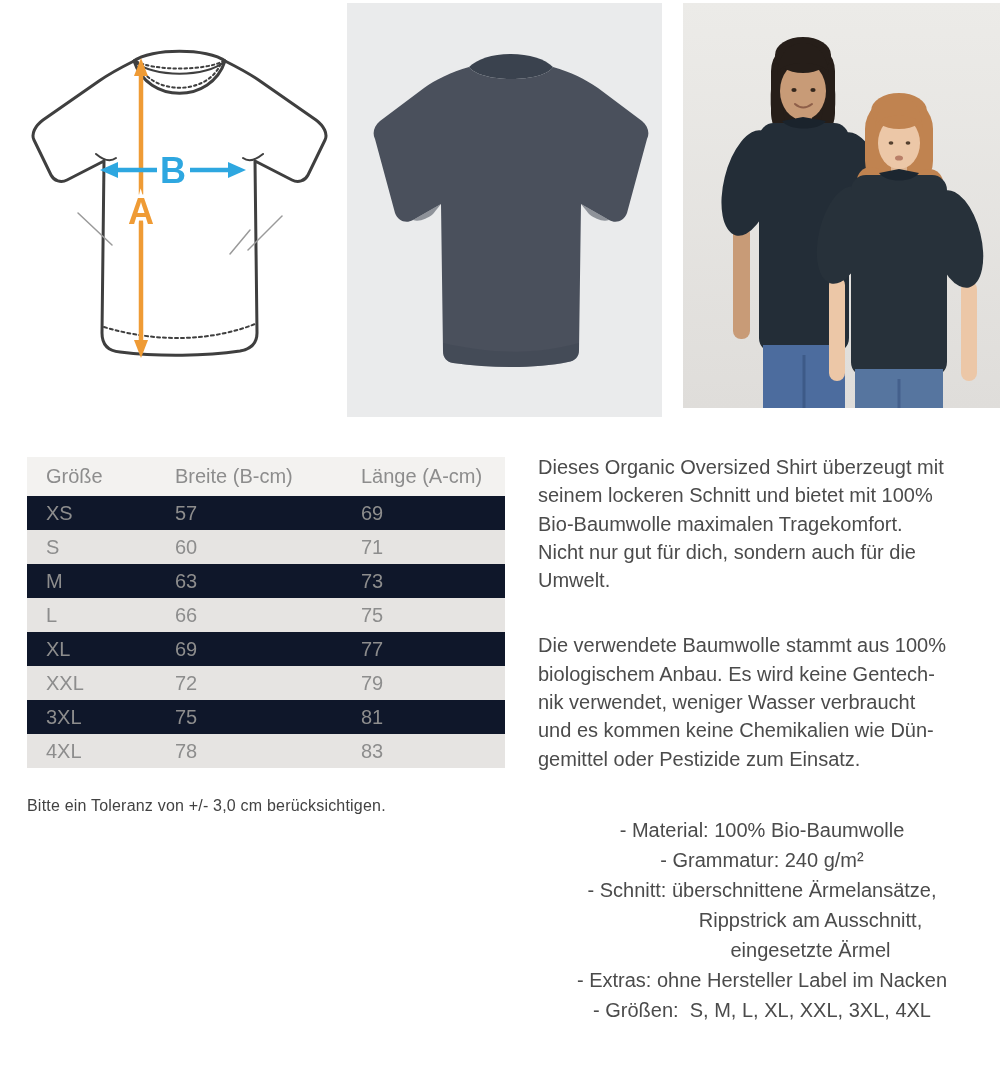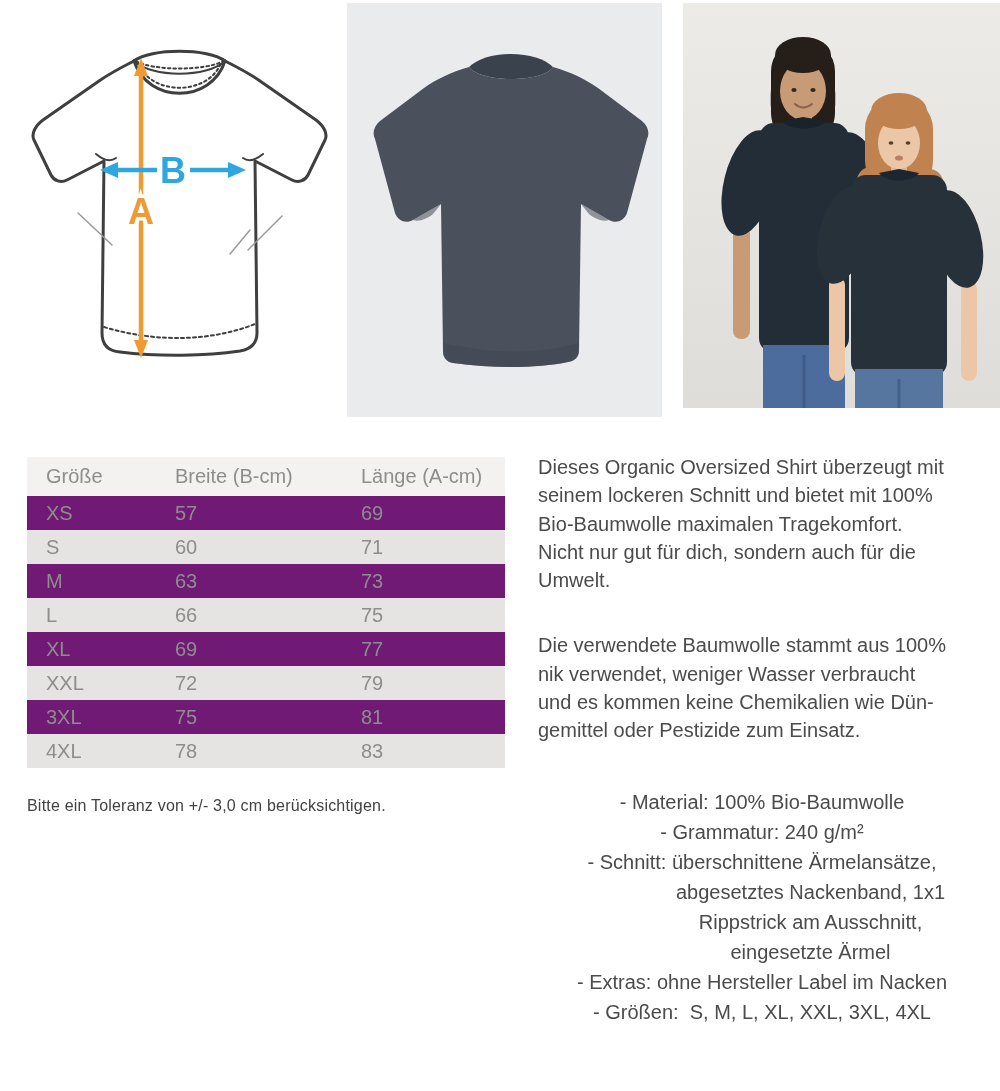--- a/index.html
+++ b/index.html
@@ -12,21 +12,21 @@
   .panel-diagram{left:10px;top:28px;width:330px;height:362px;background:#ffffff;}
   .panel-product{left:347px;top:3px;width:315px;height:414px;}
   .panel-models{left:683px;top:3px;width:317px;height:405px;}
 
   
   .table-wrap{position:absolute;left:27px;top:457px;width:478px;}
   table{width:100%;border-collapse:collapse;table-layout:fixed;font-size:20px;color:#8d8d8d;}
   th,td{font-weight:400;text-align:left;padding:0;vertical-align:middle;overflow:hidden;white-space:nowrap;margin-top:17px;}
   thead tr{height:39px;background:#f3f2f0;}
   tbody tr{height:34px;}
-  tr.row-light{background:#701a75;}
+  tr.row-light{background:#0f172a;}
   tr.row-dark{background:#e6e4e2;}
   th:first-child,td:first-child{padding-left:19px;}
   .note{position:absolute;left:27px;top:781px;width:478px;font-size:16px;color:#424242;letter-spacing:.2px;}
 
   
   .desc{position:absolute;left:531px;top:446px;width:462px;color:#4b4b4b;font-size:20px;}
   .para{margin:7px;}
   .para .line{line-height:28.3px;white-space:pre-wrap;}
   .para-1{margin-bottom:37px;}
   .para-2{margin-bottom:42px;}
@@ -203,29 +203,29 @@
   <div class="desc">
     <div class="para para-1">
       <div class="line">Dieses Organic Oversized Shirt überzeugt mit</div>
       <div class="line">seinem lockeren Schnitt und bietet mit 100%</div>
       <div class="line">Bio-Baumwolle maximalen Tragekomfort.</div>
       <div class="line">Nicht nur gut für dich, sondern auch für die</div>
       <div class="line">Umwelt.</div>
     </div>
     <div class="para para-2">
       <div class="line">Die verwendete Baumwolle stammt aus 100%</div>
+      <div class="line">biologischem Anbau. Es wird keine Gentech-</div>
       <div class="line">nik verwendet, weniger Wasser verbraucht</div>
       <div class="line">und es kommen keine Chemikalien wie Dün-</div>
       <div class="line">gemittel oder Pestizide zum Einsatz.</div>
     </div>
     <div class="bullets">
       <div class="line">- Material: 100% Bio-Baumwolle</div>
       <div class="line">- Grammatur: 240 g/m²</div>
       <div class="line">- Schnitt: überschnittene Ärmelansätze,</div>
-      <div class="line indent">abgesetztes Nackenband, 1x1</div>
       <div class="line indent">Rippstrick am Ausschnitt,</div>
       <div class="line indent">eingesetzte Ärmel</div>
       <div class="line">- Extras: ohne Hersteller Label im Nacken</div>
       <div class="line">- Größen:  S, M, L, XL, XXL, 3XL, 4XL</div>
     </div>
   </div>
 
 </div>
 
 </body></html>

